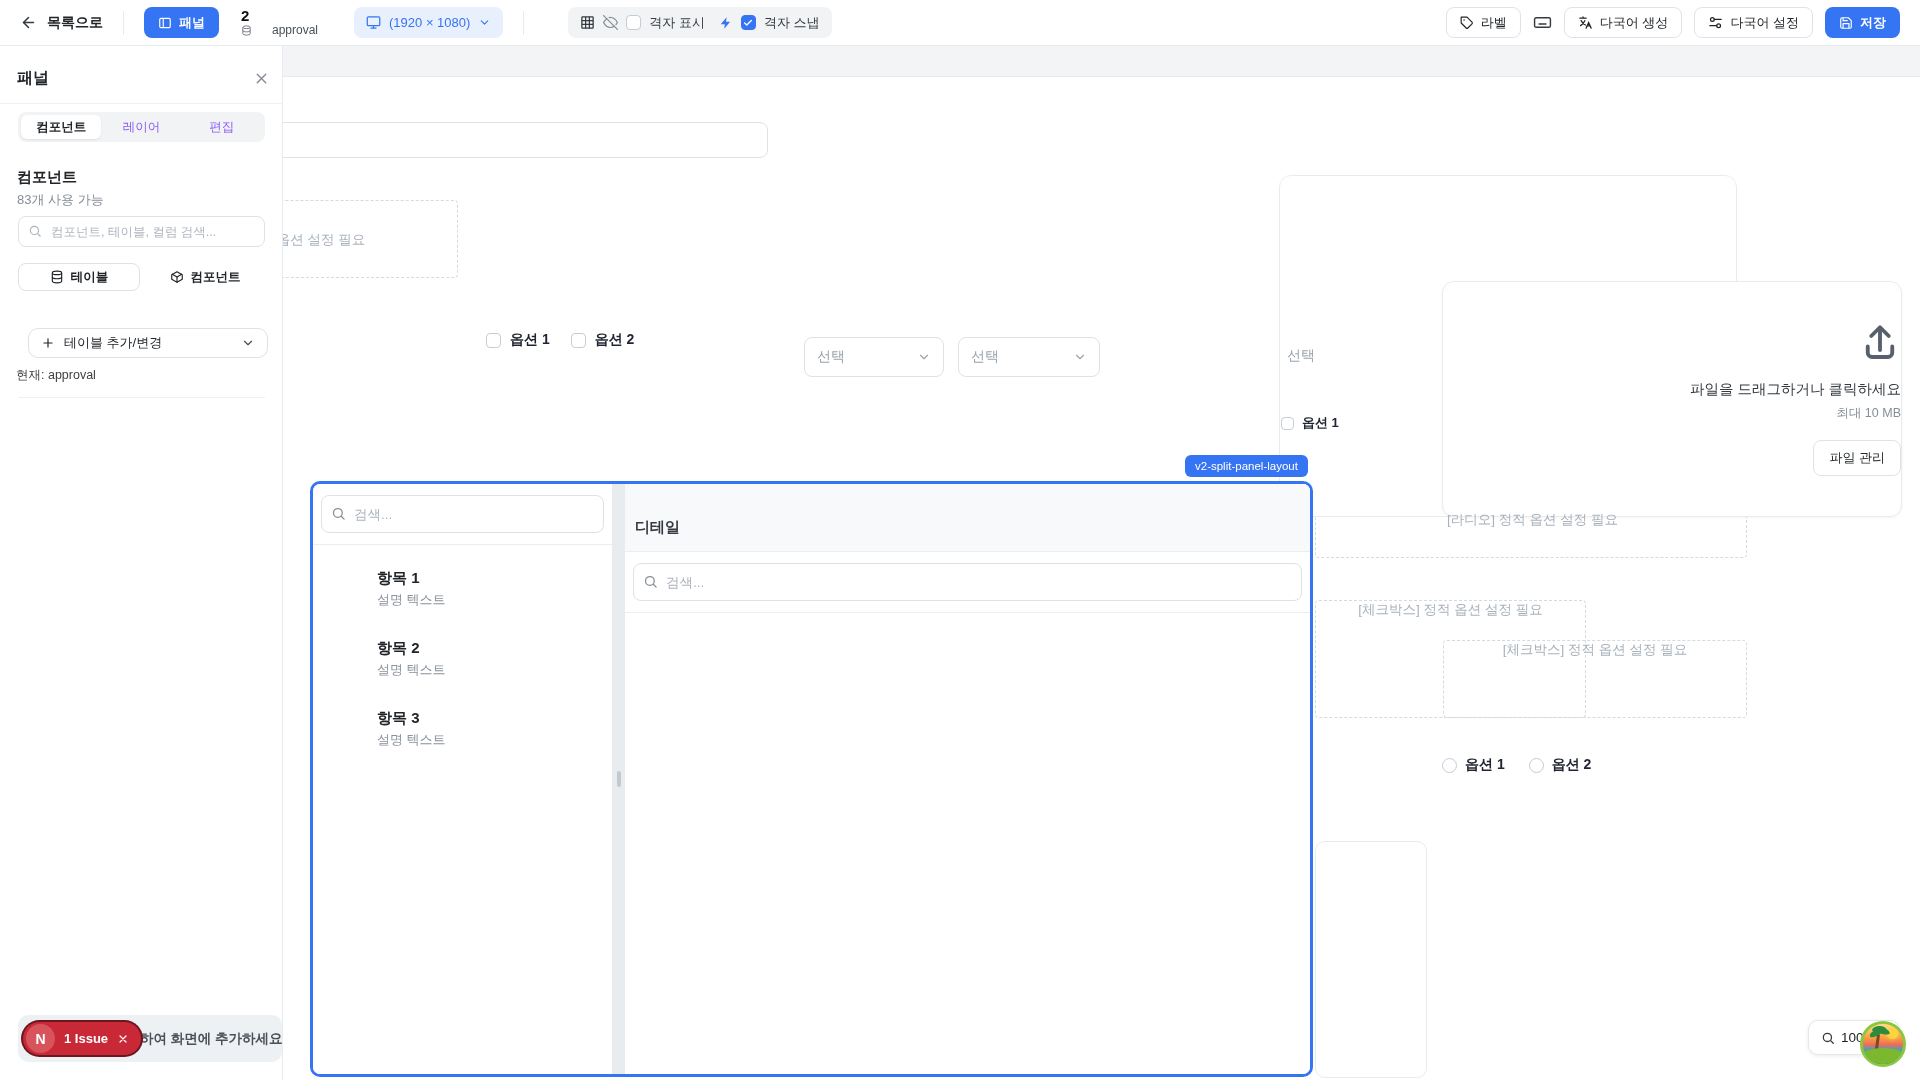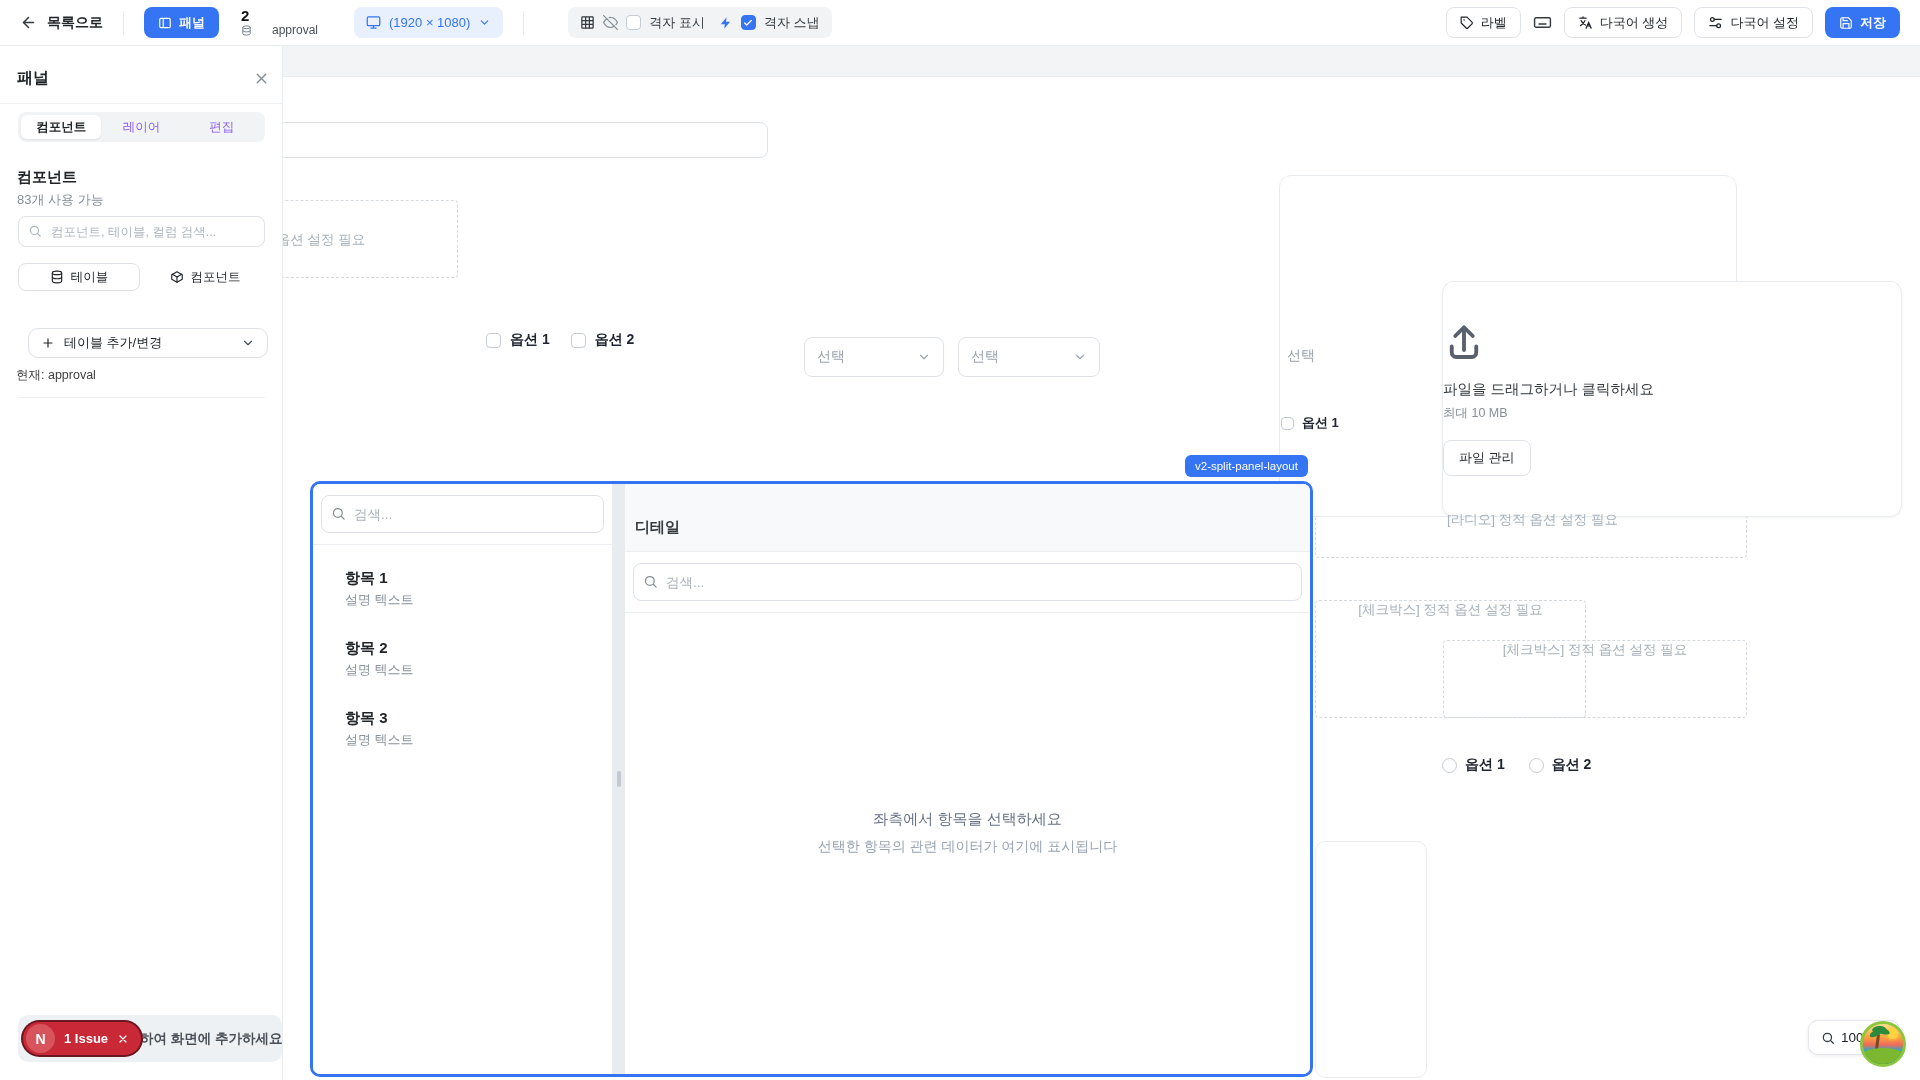--- a/index.html
+++ b/index.html
@@ -34,39 +34,39 @@
   .dashed-label { color:#a9b2bb; font-size:13.5px; white-space:nowrap; }
   .dashed.center { display:flex; align-items:flex-start; justify-content:center; }
   .cbx { width:15px; height:15px; border:1px solid #c6ccd4; border-radius:4px; background:#fff; }
   .cbx-label { font-size:14px; font-weight:600; color:#1f2430; white-space:nowrap; }
   .radio { width:15px; height:15px; border:1px solid #c6ccd4; border-radius:50%; background:#fff; }
   .select-box { background:#fff; border:1px solid #dee2e6; border-radius:8px; display:flex; align-items:center; justify-content:space-between; padding:0 12px; color:#9aa3ad; font-size:14px; cursor:pointer; }
   .card { background:#fff; border:1px solid #e9ecef; border-radius:12px; }
   .muted-label { color:#9aa3ad; font-size:14px; }
 
   
-  #upload-card { display:flex; flex-direction:column; align-items:flex-start; justify-content:center; gap:6px; box-shadow:0 1px 3px rgba(20,30,40,.05); }
+  #upload-card { display:flex; flex-direction:column; align-items:flex-end; justify-content:center; gap:6px; box-shadow:0 1px 3px rgba(20,30,40,.05); }
   .upload-title { font-size:14.5px; color:#343a40; margin-top:10px; }
   .upload-limit { font-size:12.5px; color:#868e96; }
   .upload-btn { margin-top:12px; background:#fff; border:1px solid #dfe3e8; border-radius:8px; padding:8px 15px; font-size:13px; color:#212529; cursor:pointer; }
 
   
   #split { left:310px; top:481px; width:1003px; height:596px; border:3px solid #3574f2; border-radius:10px; background:#fff; z-index:2; display:flex; overflow:hidden; }
   .sp-master { width:299px; display:flex; flex-direction:column; background:#fff; }
   .sp-divider { width:13px; background:#e9ecef; position:relative; flex:none; cursor:col-resize; }
   .sp-handle { position:absolute; left:4.5px; top:50%; margin-top:-8px; width:4px; height:16px; border-radius:2px; background:#c2c9d0; }
   .sp-detail { flex:1; display:flex; flex-direction:column; background:#fff; }
   .sp-header { height:68px; display:flex; align-items:flex-end; padding:0 0 14px 16px; border-bottom:1px solid #ebedf0; font-size:15px; font-weight:700; color:#343a40; }
   .sp-detail .sp-header { background:#f8f9fa; padding-left:10px; }
   .sp-searchrow { height:61px; border-bottom:1px solid #ebedf0; display:flex; align-items:center; padding:0 8px; }
   .search-input { position:relative; width:100%; height:38px; }
   .search-input input { width:100%; height:100%; border:1px solid #dee2e6; border-radius:8px; padding:0 10px 0 32px; font-size:13.5px; color:#737373; outline:none; font-family:inherit; }
   .search-input input::placeholder { color:#adb5bd; }
   .search-input .mag { position:absolute; left:10px; top:11px; }
-  .sp-list { flex:1; padding:12px 16px 0 0; overflow:hidden; }
+  .sp-list { flex:1; padding:12px 16px 0 0; overflow:hidden;margin-left:32px; }
   .sp-item { padding:12px 24px 12px 32px; margin-bottom:6px; cursor:pointer; }
   .sp-item .t { font-size:15px; font-weight:600; color:#212529; }
   .sp-item .d { font-size:13px; color:#8a929c; margin-top:3px; }
   .sp-empty { flex:1; display:flex; flex-direction:column; align-items:center; justify-content:center; gap:9px; padding-bottom:22px; }
   .sp-empty .e1 { font-size:15px; color:#667085; }
   .sp-empty .e2 { font-size:14px; color:#98a2b3; }
 
   .tag-blue { left:1185px; top:455px; height:22px; padding:0 10px; background:#3574f2; color:#fff; font-size:11.5px; border-radius:6px; display:flex; align-items:center; z-index:4; white-space:nowrap; }
 
   
@@ -74,21 +74,21 @@
   .p-title { position:absolute; left:17px; top:22px; font-size:16px; font-weight:700; color:#212529; }
   .p-close { position:absolute; right:12px; top:24px; background:none; border:none; cursor:pointer; }
   .p-div { position:absolute; left:0; top:57px; width:283px; height:1px; background:#eef0f2; }
   .p-tabs { position:absolute; left:18px; top:66px; width:247px; height:30px; background:#f1f3f5; border-radius:8px; display:flex; align-items:center; padding:3px; }
   .p-tab { flex:1; height:24px; display:flex; align-items:center; justify-content:center; font-size:12.5px; color:#8b5cf6; border-radius:6px; cursor:pointer; }
   .p-tab.active { background:#fff; font-weight:700; color:#212529; box-shadow:0 1px 2px rgba(0,0,0,.08); }
   .p-heading { position:absolute; left:17px; top:122px; font-size:15px; font-weight:700; color:#212529; }
   .p-count { position:absolute; left:17px; top:145px; font-size:13px; color:#868e96; }
   .p-search { position:absolute; left:18px; top:170px; width:247px; height:31px; }
   .p-toggles { position:absolute; left:18px; top:217px; width:247px; display:flex; gap:5px; }
-  .p-toggle { flex:1; height:28px; border-radius:8px; display:flex; align-items:center; justify-content:center; gap:7px; font-size:12.5px; font-weight:400; color:#212529; cursor:pointer; background:transparent; border:none; }
+  .p-toggle { flex:1; height:28px; border-radius:8px; display:flex; align-items:center; justify-content:center; gap:7px; font-size:12.5px; font-weight:700; color:#212529; cursor:pointer; background:transparent; border:none; }
   .p-toggle.active { background:#fff; border:1px solid #dee2e6; }
   .p-addtable { position:absolute; left:28px; top:282px; width:240px; height:30px; background:#fff; border:1px solid #dee2e6; border-radius:10px; display:flex; align-items:center; gap:9px; padding:0 12px; font-size:13px; font-weight:500; color:#212529; cursor:pointer; }
   .p-addtable .chev { margin-left:auto; }
   .p-current { position:absolute; left:16px; top:321px; font-size:12.5px; color:#404040;text-align:right; }
   .p-div2 { position:absolute; left:18px; top:351px; width:247px; height:1px; background:#eef0f2; }
   .p-hint { position:absolute; left:18px; top:969px; width:264px; height:47px; background:#eef1f4; border-radius:10px; display:flex; align-items:center; }
   .p-hint span { margin-left:122px; font-size:13.5px; color:#495057; white-space:nowrap;font-weight:bold; }
 
   
   #issue-badge { left:21px; top:1020px; height:37px; background:#c92837; border:2px solid rgba(30,10,12,.55); border-radius:19px; display:flex; align-items:center; padding:0 12px 0 3px; gap:9px; z-index:30; cursor:pointer; }
@@ -210,24 +210,20 @@
       <div class="sp-header">디테일</div>
       <div class="sp-searchrow">
         <div class="search-input">
           <svg class="mag" width="15" height="15" viewBox="0 0 24 24" fill="none" stroke="#868e96" stroke-width="2" stroke-linecap="round">
               <circle cx="11" cy="11" r="7"></circle>
               <path d="M21 21l-4.5-4.5"></path>
             </svg>
           <input placeholder="검색..." style="">
         </div>
       </div>
-      <div class="sp-empty">
-        <div class="e1">좌측에서 항목을 선택하세요</div>
-        <div class="e2">선택한 항목의 관련 데이터가 여기에 표시됩니다</div>
-      </div>
     </div>
   </div>
 </div>
 
 <div id="panel" class="abs">
   <div class="p-title">패널</div>
   <button class="p-close">
     <svg width="17" height="17" viewBox="0 0 24 24" fill="none" stroke="#868e96" stroke-width="2" stroke-linecap="round">
         <path d="M18 6L6 18M6 6l12 12"></path>
       </svg>

